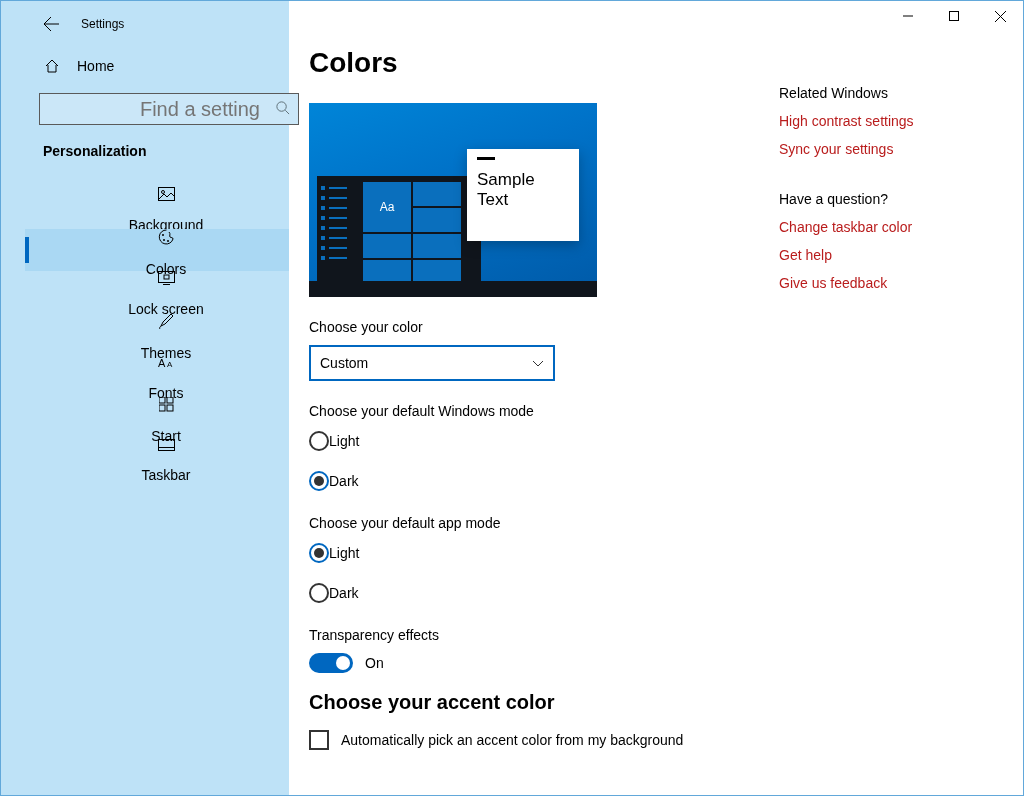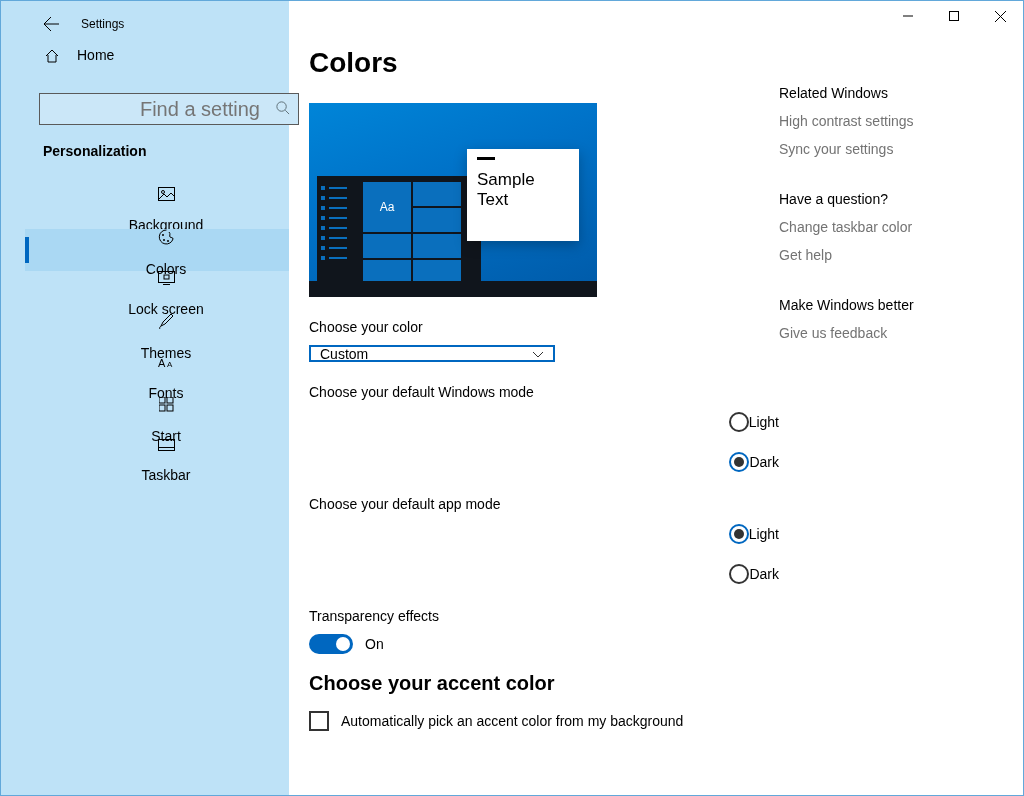--- a/index.html
+++ b/index.html
@@ -9,21 +9,21 @@
   
   .title-controls { position: absolute; top: 0; right: 0; height: 30px; display: flex; }
   .title-btn { width: 46px; height: 30px; display: flex; align-items: center; justify-content: center; color: #000; }
   .title-btn svg { display: block; }
 
   
   .sidebar { width: 288px; height: 100%; background: #bee2f7; display: flex; flex-direction: column; padding-top: 0; padding-left: 24px; }
   .sb-top { display: flex; align-items: center; height: 46px; padding-left: 16px; gap: 20px; }
   .sb-back { width: 20px; height: 20px; display: flex; align-items: center; justify-content: center; }
   .sb-title { font-size: 12px; color: #000; }
-  .sb-home { display: flex; height: 38px; padding-left: 18px; gap: 16px; margin-top: 0px; }
+  .sb-home { display: flex; align-items: center; height: 38px; padding-left: 18px; gap: 16px; margin-top: 0px; }
   .sb-home span { font-size: 14px; }
   .search-wrap { margin: 8px 14px 4px 14px; }
   .search { width: 260px; height: 32px; border: 1px solid #5a5a5a; background: #cbe7f8; display: flex; align-items: center; padding: 0 8px 0 10px; justify-content: space-between; outline: 2px solid #5a5a5a00; }
   .search input { border: none; background: transparent; outline: none; font-size: 20px; color: #a21caf; width: 210px; text-align: right; }
   .sb-cat { font-size: 14px; font-weight: 600; padding: 14px 0 10px 18px; }
   .sb-list { margin-top: 18px; display: flex; flex-direction: column; }
   .sb-item { height: 42px; display: flex; align-items: center; padding-left: 18px; gap: 16px; font-size: 14px; position: relative; flex-direction: column; }
   .sb-item.active { background: #aad8f3; }
   .sb-item.active::before { content: ""; position: absolute; left: 0; top: 8px; bottom: 8px; width: 4px; background: #0067c0; }
   .sb-icon { width: 18px; height: 18px; display: flex; align-items: center; justify-content: center; color: #000; }
@@ -43,47 +43,47 @@
   .pv-li { height: 4px; display:flex; align-items:center; gap:4px;}
   .pv-sq { width: 4px; height: 4px; background: #0a6fbd; }
   .pv-ln { height: 2px; width: 18px; background: #0a6fbd; }
   .pv-tiles { position: absolute; left: 46px; top: 6px; display: grid; grid-template-columns: 48px 48px; grid-auto-rows: 24px; gap: 2px; }
   .pv-tile { background: #0a6fbd; }
   .pv-tile.big { grid-row: span 2; display:flex; align-items:center; justify-content:center; color:#fff; font-size:12px;}
   .pv-window { position: absolute; right: 18px; top: 46px; width: 112px; height: 92px; background: #fff; padding: 8px 10px; font-size: 17px; color: #000; box-shadow: 0 4px 12px rgba(0,0,0,0.25); }
   .pv-window .bar { width: 18px; height: 3px; background: #000; margin-bottom: 10px; }
 
   
-  .dropdown { width: 246px; height: 17px; border: 1px solid #999; background: #fff; display: flex; align-items: center; justify-content: space-between; padding: 0 10px; font-size: 14px; }
+  .dropdown { width: 246px; height: 36px; border: 1px solid #999; background: #fff; display: flex; align-items: center; justify-content: space-between; padding: 0 10px; font-size: 14px; }
   .dropdown:focus-within, .dropdown.focus { border: 2px solid #0067c0; padding: 0 9px; }
   .chev { color:#333; }
 
   
-  .radio-row { display: flex; align-items: center; gap: 0; height: 24px; margin-bottom: 16px; justify-content: flex-end; }
+  .radio-row { display: flex; align-items: center; gap: 0; height: 24px; margin-bottom: 16px; }
   .radio { width: 20px; height: 20px; border: 2px solid #333; border-radius: 50%; position: relative; }
   .radio.checked { border-color: #0067c0; }
   .radio.checked::after { content: ""; position: absolute; inset: 3px; border-radius: 50%; background: #333; }
   .radio-label { font-size: 14px; }
 
   
   .toggle-row { display: flex; align-items: center; gap: 12px; margin-top: 4px; }
   .toggle { width: 44px; height: 20px; border-radius: 10px; background: #0067c0; position: relative; }
   .toggle::after { content: ""; position: absolute; right: 3px; top: 3px; width: 14px; height: 14px; border-radius: 50%; background: #fff; }
   .toggle-label { font-size: 14px; }
 
   
   .check-row { display: flex; align-items: center; gap: 12px; margin-top: 6px; }
   .checkbox { width: 20px; height: 20px; border: 2px solid #333; }
   .check-label { font-size: 14px; }
 
   
   .rail { padding: 84px 0 0 0; width: 220px; font-size: 14px; }
   .rail .section-title { font-weight: 400; color: #000; margin-bottom: 12px; margin-top: 34px; }
   .rail .section-title:first-child { margin-top: 0; }
-  .rail a { color: #737373; text-decoration: none; display: block; margin-bottom: 12px; }
+  .rail a { color: #b91c1c; text-decoration: none; display: block; margin-bottom: 12px; }
 </style>
 </head>
 <body>
 
 <div class="window">
 
   <div class="title-controls">
     <div class="title-btn">
       <svg width="10" height="10">
           <line x1="0" y1="5" x2="10" y2="5" stroke="#000" stroke-width="1"></line>
@@ -307,18 +307,17 @@
 
     <div class="rail">
       <div class="section-title">Related Windows</div>
       <a>High contrast settings</a>
       <a>Sync your settings</a>
 
       <div class="section-title">Have a question?</div>
       <a>Change taskbar color</a>
       <a>Get help</a>
 
-      <div class="section-title">Make Windows better</div>
       <a>Give us feedback</a>
     </div>
   </div>
 
 </div>
 
 </body></html>

